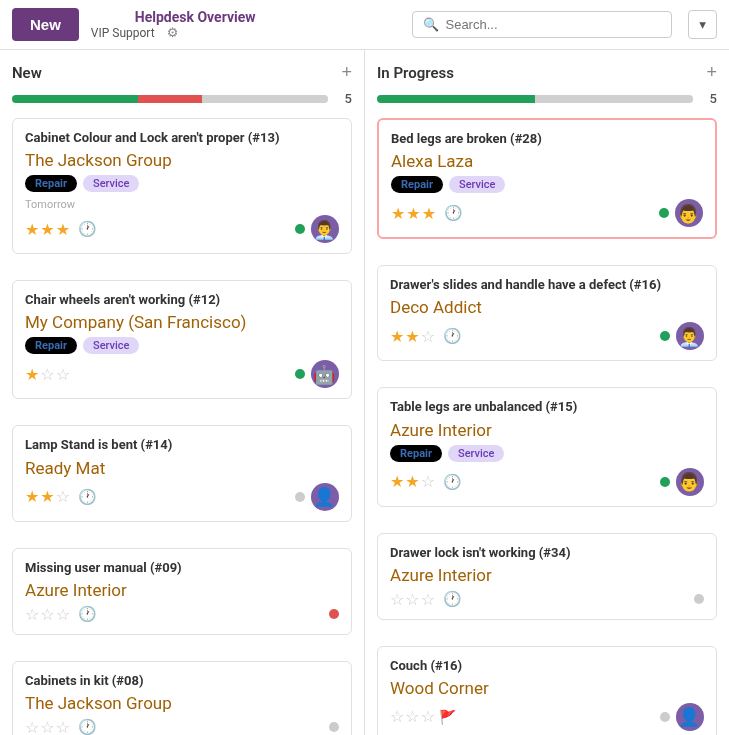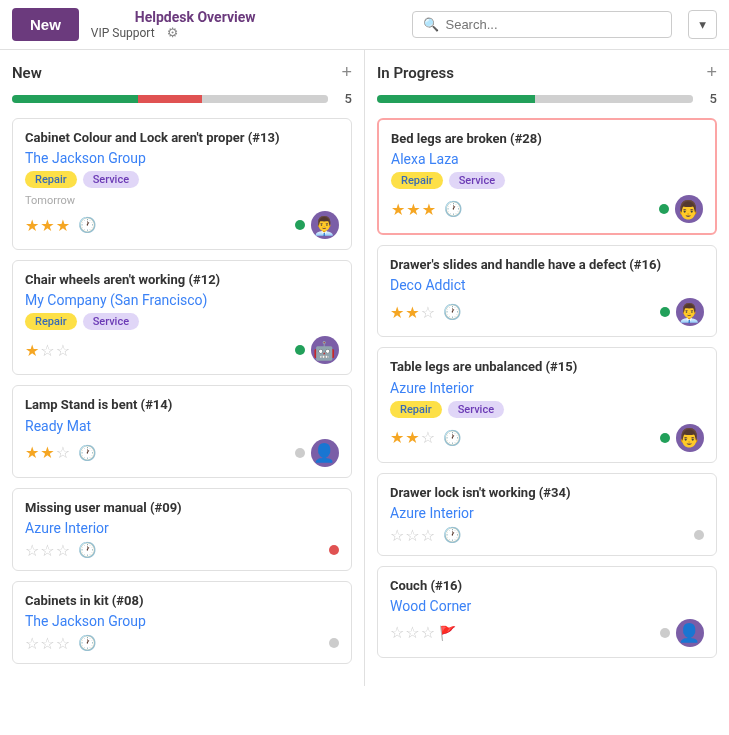--- a/index.html
+++ b/index.html
@@ -25,27 +25,27 @@
     .col-title { font-size: 15px; font-weight: 600; color: #333; }
     .col-add { font-size: 18px; color: #888; cursor: pointer; background: none; border: none; }
     .progress-bar { display: flex; align-items: center; gap: 8px; margin-bottom: 12px; }
     .bar-container { flex: 1; height: 8px; background: #e0e0e0; border-radius: 4px; overflow: hidden; display: flex; }
     .bar-green { background: #22a05a; height: 100%; }
     .bar-red { background: #e05252; height: 100%; }
     .bar-gray { background: #d0d0d0; height: 100%; }
     .col-count { font-size: 13px; color: #555; font-weight: 500; min-width: 16px; text-align: right; }
 
     
-    .card { background: #fff; border: 1px solid #e0e0e0; border-radius: 6px; padding: 10px 12px; margin-bottom: 10px; }
+    .card { background: #fff; border: 1px solid #e0e0e0; border-radius: 6px; padding: 10px 12px; margin-bottom: 26px; }
     .card.highlight { border: 2px solid #fca5a5; }
     .card-title { font-size: 13px; font-weight: 700; color: #333; margin-bottom: 3px; line-height: 1.4; }
-    .card-company { font-size: 14px; color: #3b82f6; margin-bottom: 5px; }
+    .card-company { font-size: 17px; color: #a16207; margin-bottom: 5px; }
     .tags { display: flex; gap: 6px; margin-bottom: 6px; flex-wrap: wrap; }
     .tag { padding: 2px 10px; border-radius: 12px; font-size: 11px; font-weight: 500; }
-    .tag-repair { background: #fde047; color: #3a6bb5; }
+    .tag-repair { background: #000000; color: #3a6bb5; font-weight: bold; }
     .tag-service { background: #e0d6f7; color: #6b3ab5; }
     .card-date { font-size: 11px; color: #aaa; margin-bottom: 4px; }
     .card-footer { display: flex; align-items: center; justify-content: space-between; margin-top: 4px; }
     .stars { display: flex; gap: 1px; }
     .star { font-size: 16px; }
     .star.filled { color: #f5a623; }
     .star.empty { color: #ccc; }
     .clock-icon { font-size: 15px; color: #aaa; margin-left: 4px; }
     .status-dot { width: 10px; height: 10px; border-radius: 50%; display: inline-block; }
     .dot-green { background: #22a05a; }

